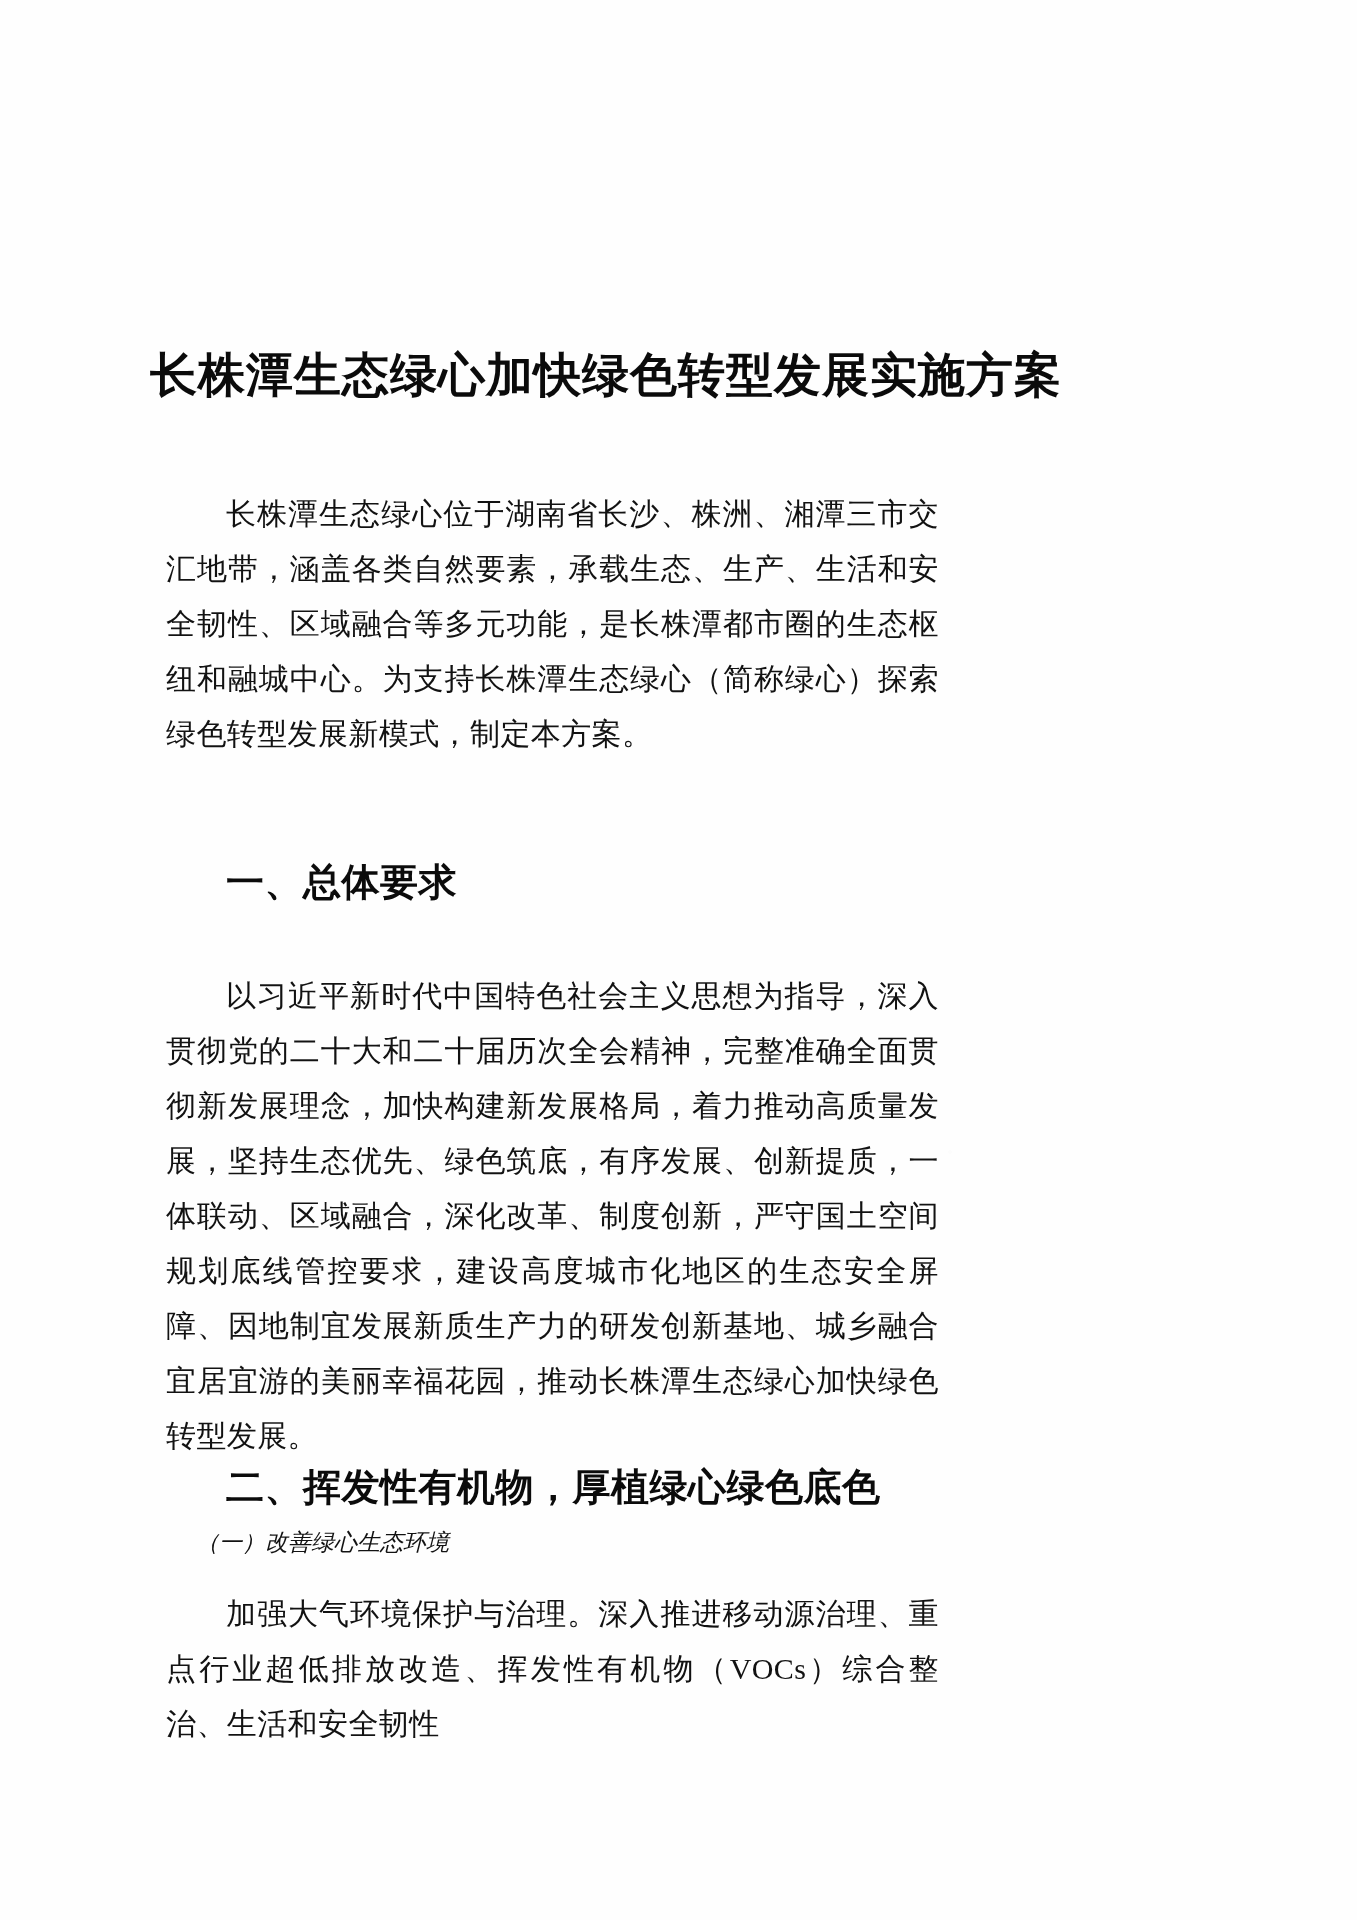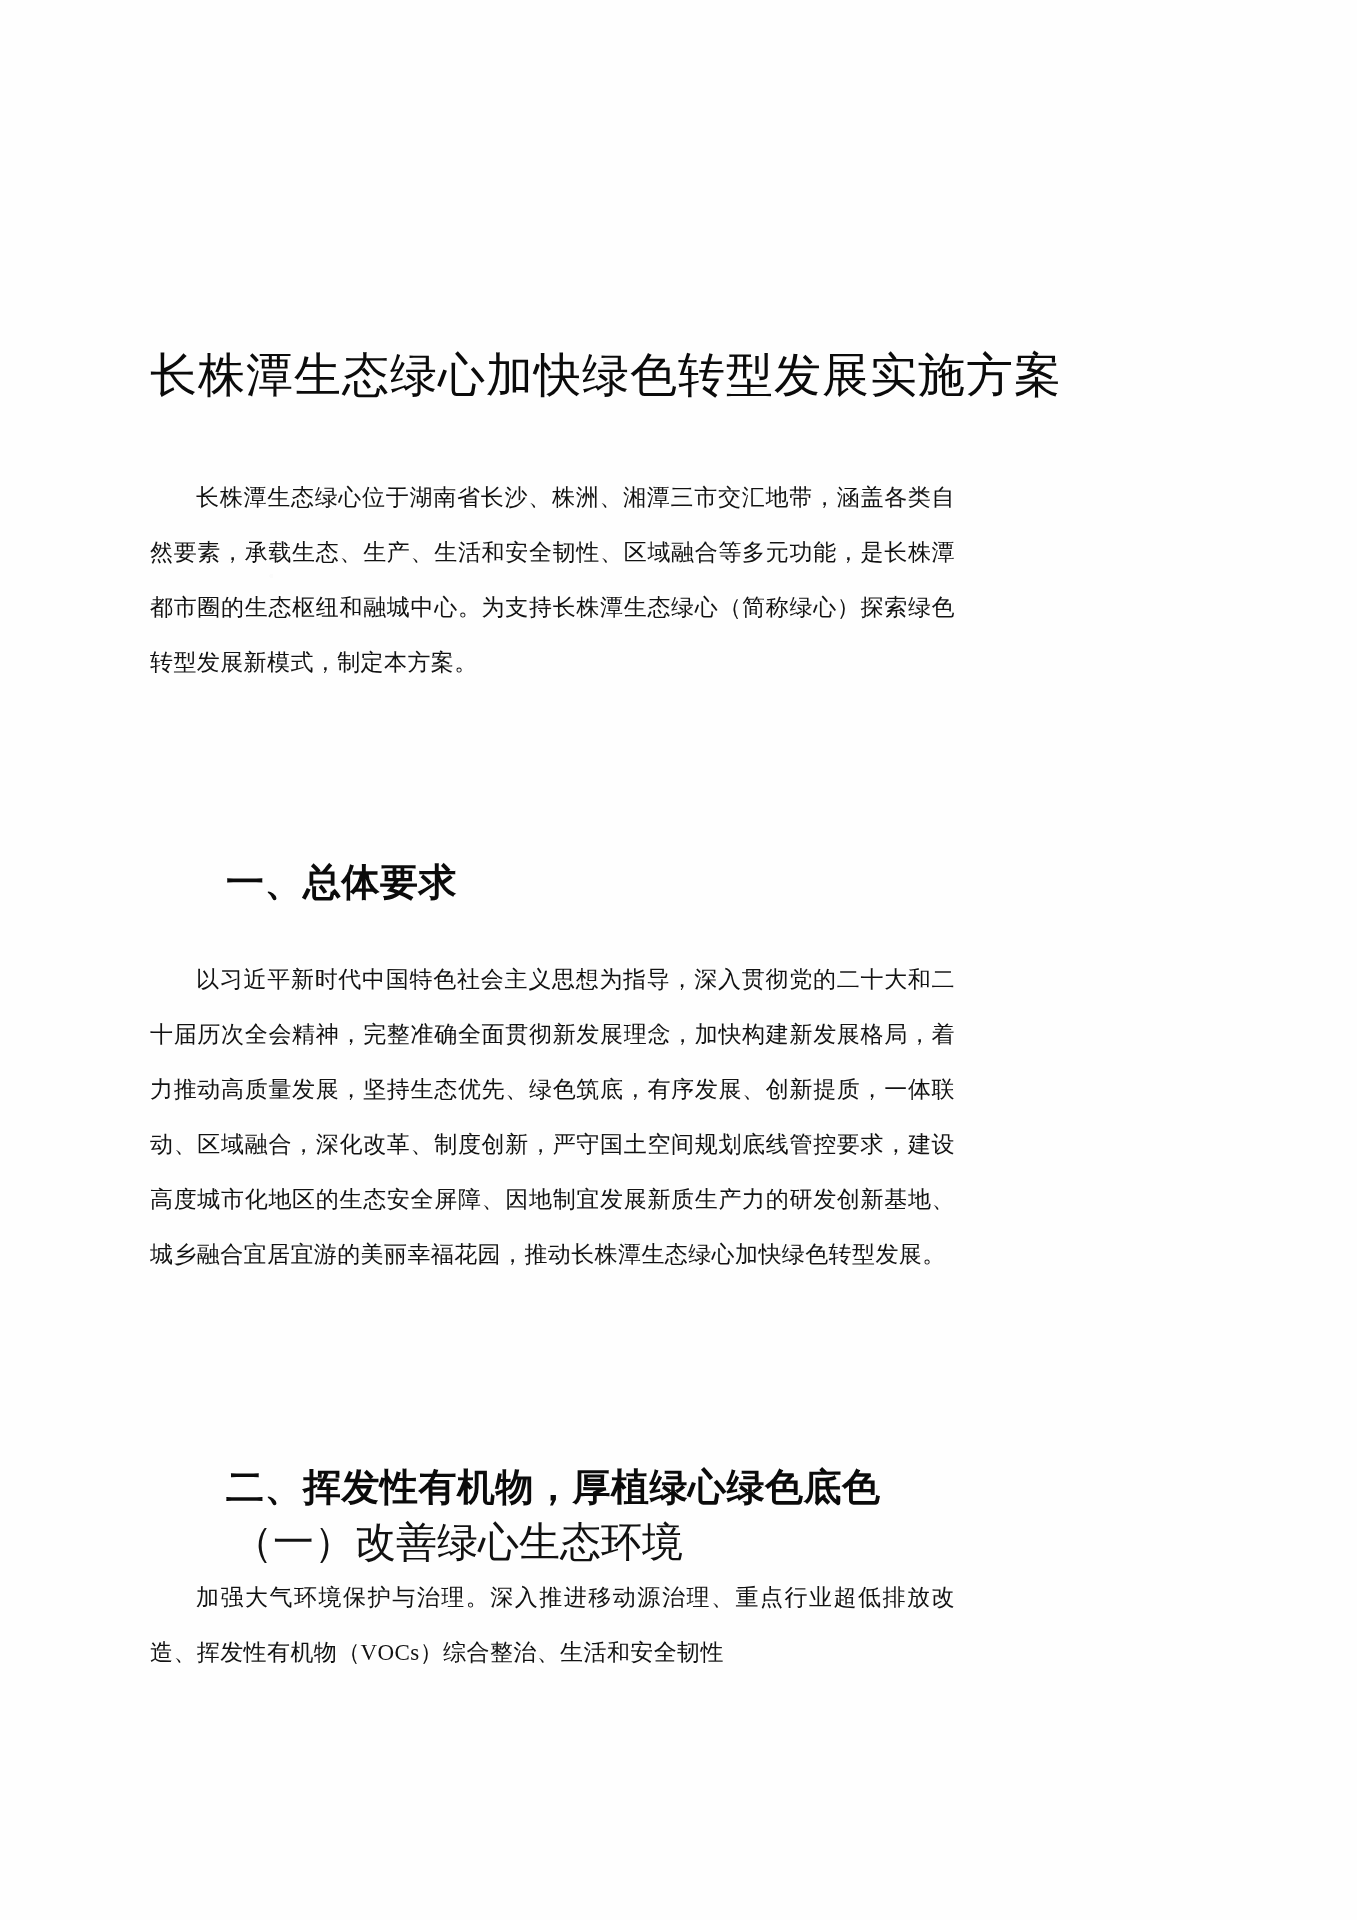--- a/index.html
+++ b/index.html
@@ -39,39 +39,39 @@
   
   .doc-title {
     margin: 0;
     padding: 0;
     position: absolute;
     top: 348px;
     left: 0;
     width: 805px;
     text-align: right;
     font-family: "DejaVu Serif", "Liberation Serif", serif;
-    font-weight: 400;
+    font-weight: 700;
     font-size: 47px;
     line-height: 1.15;
     letter-spacing: 1px;
     white-space: nowrap;
     color: #0b0b0b;
   }
 
   
   .block {
     position: absolute;
     left: 0;
     width: 805px;
   }
 
   .para {
-    margin: 0;
+    margin: 16px;
     font-family: "Liberation Serif", "DejaVu Serif", serif;
-    font-size: 23px;
+    font-size: 30px;
     line-height: 55px;
     text-align: justify;
     text-justify: inter-character;
     text-align-last: left;
     color: #121212;
     letter-spacing: 0.4px;
   }
   .para.indent { text-indent: 2em; }
 
   
@@ -87,24 +87,25 @@
     font-size: 38px;
     line-height: 55px;
     text-indent: 2em;
     letter-spacing: 0.5px;
     color: #0b0b0b;
   }
 
   .subheading {
     margin: 0;
     font-family: "Liberation Serif", "DejaVu Serif", serif;
-    font-size: 41px;
+    font-size: 23px;
     line-height: 55px;
     text-indent: 2em;
     color: #121212;
+    font-style: italic;
   }
 </style>
 </head>
 <body>
 
 <div id="page">
   <div id="content">
 
     <h1 class="doc-title">长株潭生态绿心加快绿色转型发展实施方案</h1>
 

